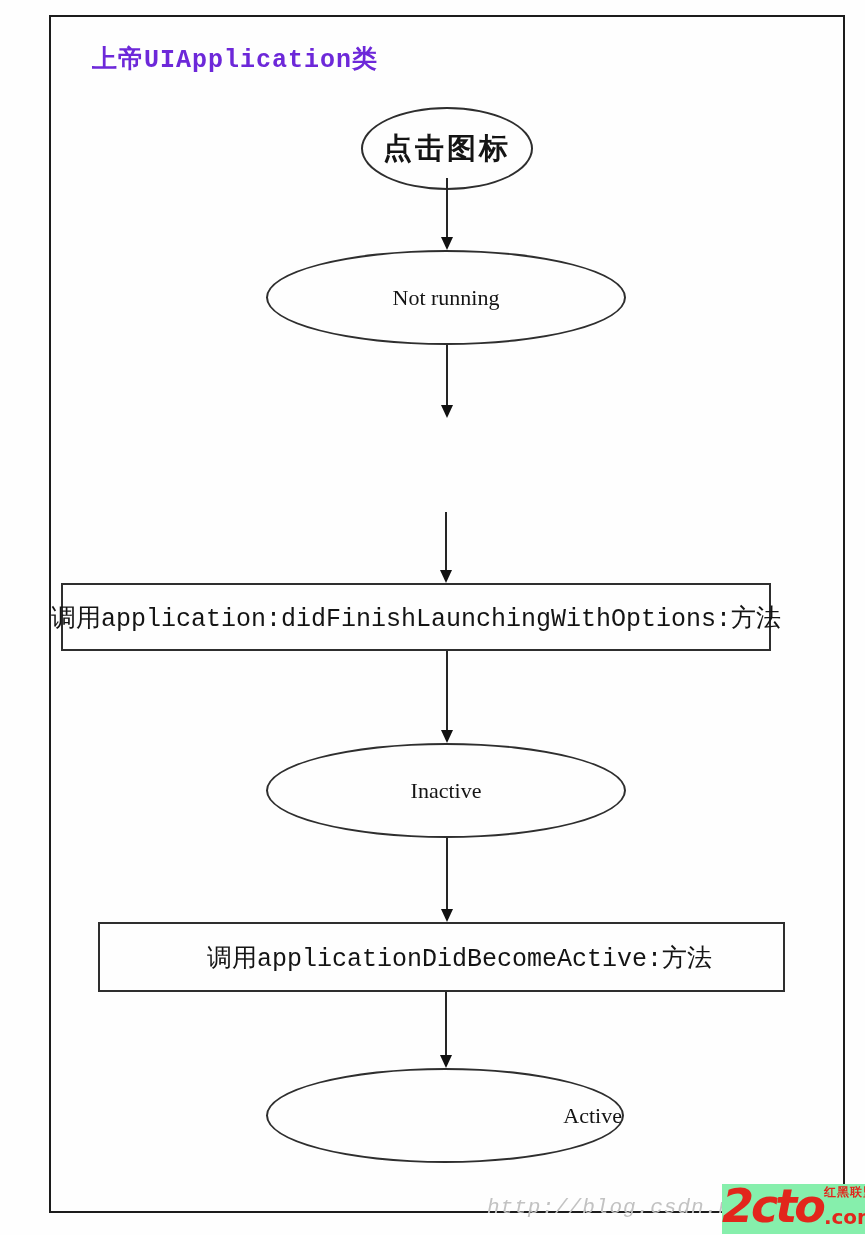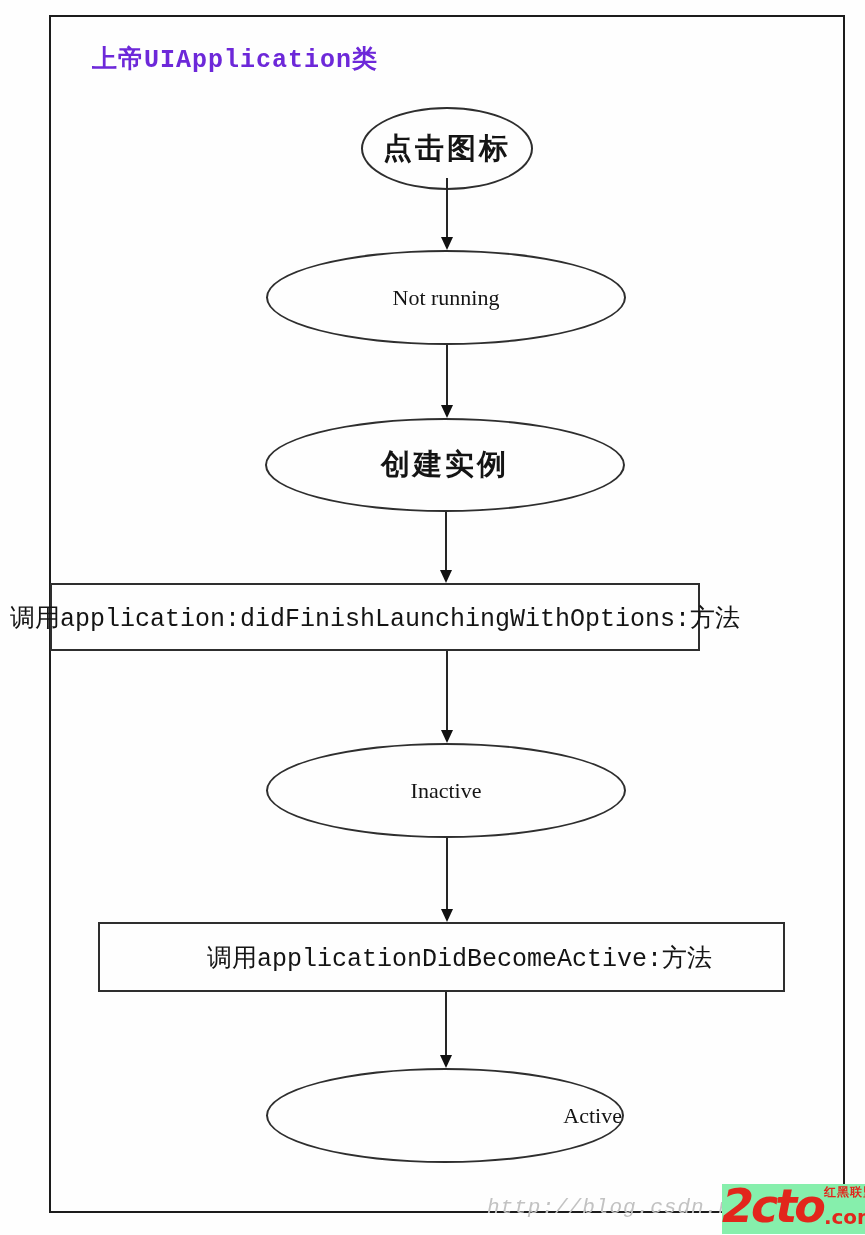--- a/index.html
+++ b/index.html
@@ -24,21 +24,21 @@
   .ellipse{border:2px solid #2e2e2e;border-radius:50%;}
   .rect{border:2px solid #2e2e2e;}
 
   .cjk-serif{font-family:"Liberation Serif","DejaVu Serif",serif;font-weight:700;font-size:29px;letter-spacing:3px;}
   .en-serif{font-family:"Liberation Serif","DejaVu Serif",serif;font-weight:400;font-size:22px;}
   .mono{font-family:"Liberation Mono","DejaVu Sans Mono",monospace;font-weight:500;font-size:25px;letter-spacing:0;}
 
   .n1{left:361px;top:107px;width:172px;height:83px;}
   .n2{left:266px;top:250px;width:360px;height:95px;}
   .n3{left:265px;top:418px;width:360px;height:94px;}
-  .n4{left:50px;top:583px;width:650px;height:68px;}
+  .n4{left:61px;top:583px;width:710px;height:68px;}
   .n5{left:266px;top:743px;width:360px;height:95px;}
   .n6{left:98px;top:922px;width:687px;height:70px;padding-left:36px;}
   .n7{left:266px;top:1068px;width:358px;height:95px;justify-content:flex-end;}
 
   .arrow{position:absolute;width:2px;background:#262626;}
   .arrow::after{content:"";position:absolute;left:-5px;bottom:-12px;
     border:6px solid transparent;border-bottom:none;border-top:13px solid #111;}
   .a1{left:446px;top:178px;height:60px;}
   .a2{left:446px;top:345px;height:61px;}
   .a3{left:445px;top:512px;height:59px;}
@@ -76,23 +76,20 @@
   </div>
 
   <div class="arrow a1"></div>
 
   <div class="node ellipse en-serif n2">
     <span>Not running</span>
   </div>
 
   <div class="arrow a2"></div>
 
-  <div class="node ellipse cjk-serif n3">
-    <span>创建实例</span>
-  </div>
 
   <div class="arrow a3"></div>
 
   <div class="node rect mono n4">
     <span>调用application:didFinishLaunchingWithOptions:方法</span>
   </div>
 
   <div class="arrow a4"></div>
 
   <div class="node ellipse en-serif n5">

